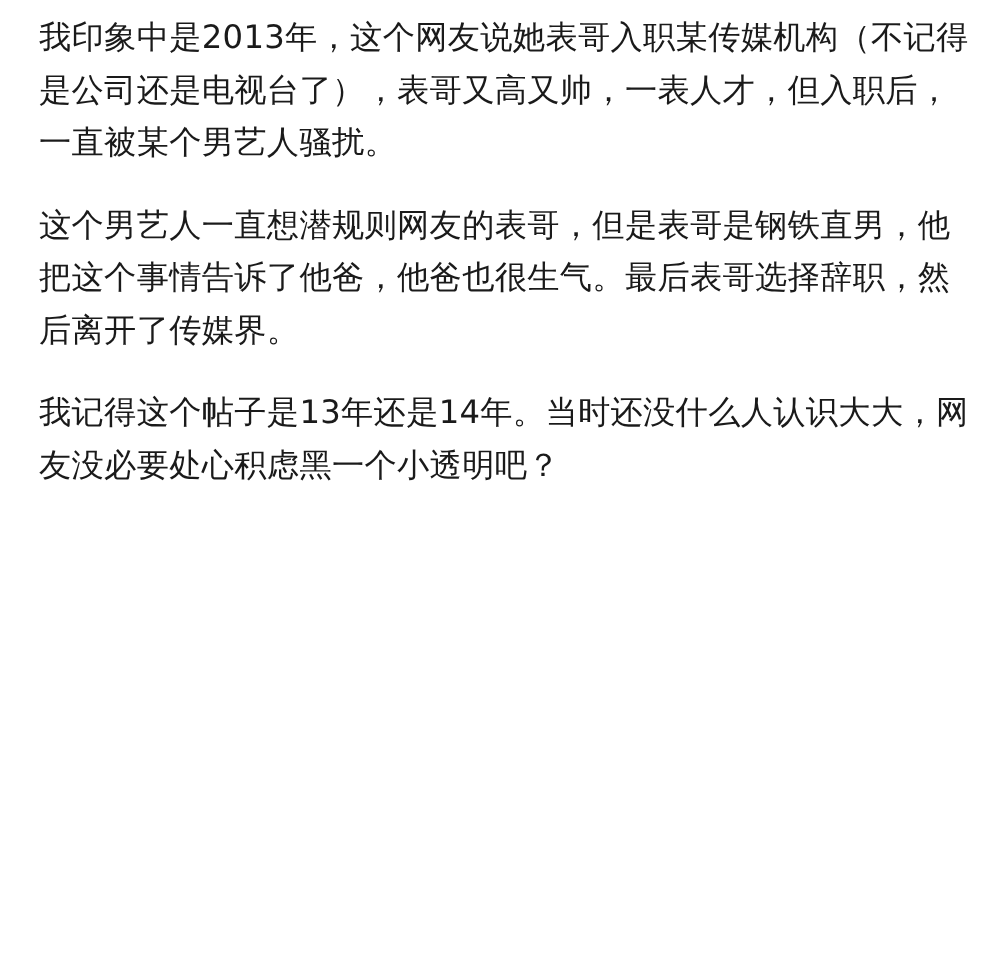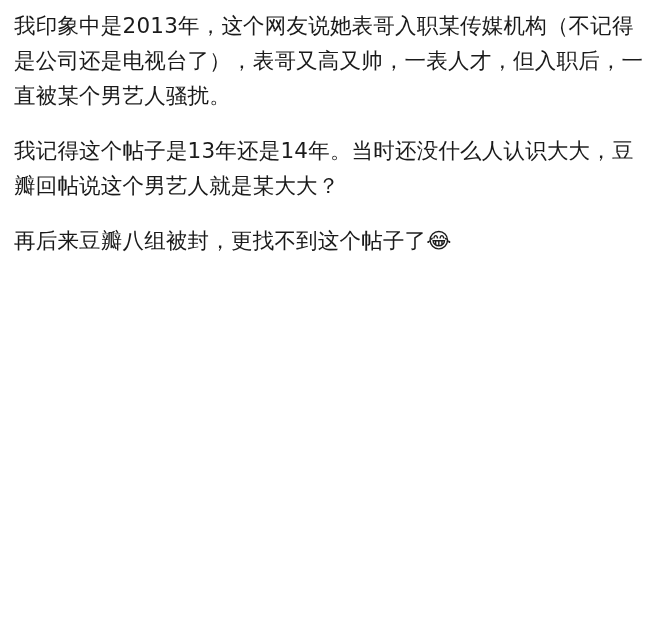--- a/index.html
+++ b/index.html
@@ -19,28 +19,28 @@
     height: 635px;
     background: #ffffff;
     padding: 8px 14px 0 14px;
   }
   .para {
     font-size: 21.5px;
     line-height: 35px;
     color: #1a1a1a;
     letter-spacing: 0.2px;
     text-align: left;
-    margin: 0 0 20px 0;
+    margin: 0 0 20px 12px;
     white-space: pre-wrap;
     word-break: break-all;
   }
   .para:last-child {
     margin-bottom: 0;
   }
 </style>
 </head>
 <body>
 
 <div class="page">
   <p class="para">我印象中是2013年，这个网友说她表哥入职某传媒机构（不记得是公司还是电视台了），表哥又高又帅，一表人才，但入职后，一直被某个男艺人骚扰。</p>
-  <p class="para">我记得这个帖子是13年还是14年。当时还没什么人认识大大，豆瓣回帖说这个男艺人就是某大大？</p>
-  <p class="para">再后来豆瓣八组被封，更找不到这个帖子了😂</p>
+  <p class="para">这个男艺人一直想潜规则网友的表哥，但是表哥是钢铁直男，他把这个事情告诉了他爸，他爸也很生气。最后表哥选择辞职，然后离开了传媒界。</p>
+  <p class="para">我记得这个帖子是13年还是14年。当时还没什么人认识大大，网友没必要处心积虑黑一个小透明吧？</p>
 </div>
 
 </body></html>

